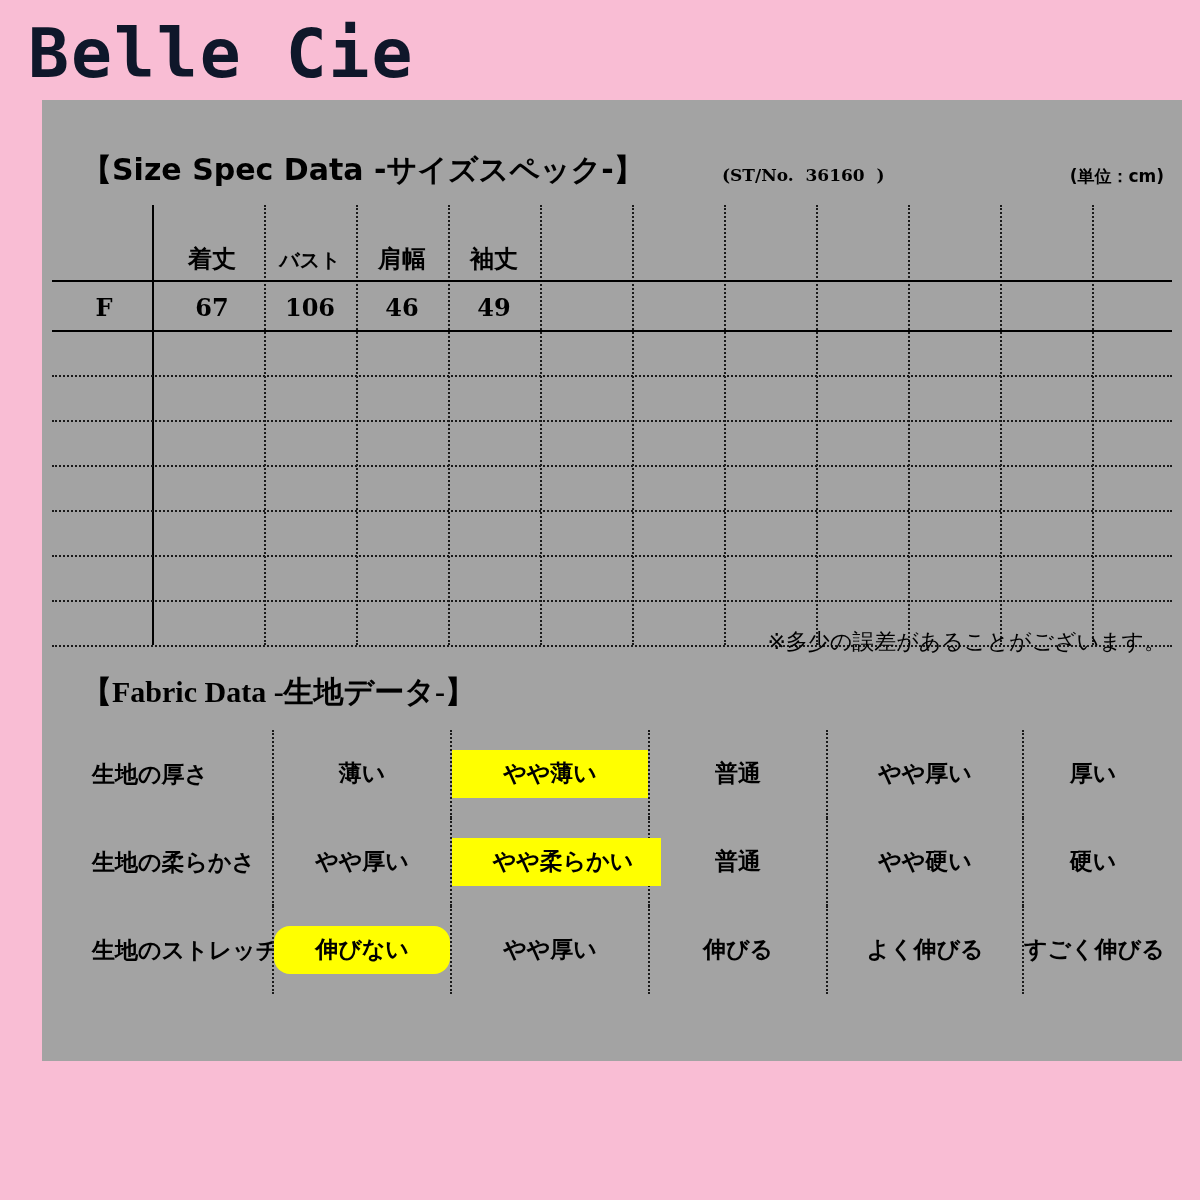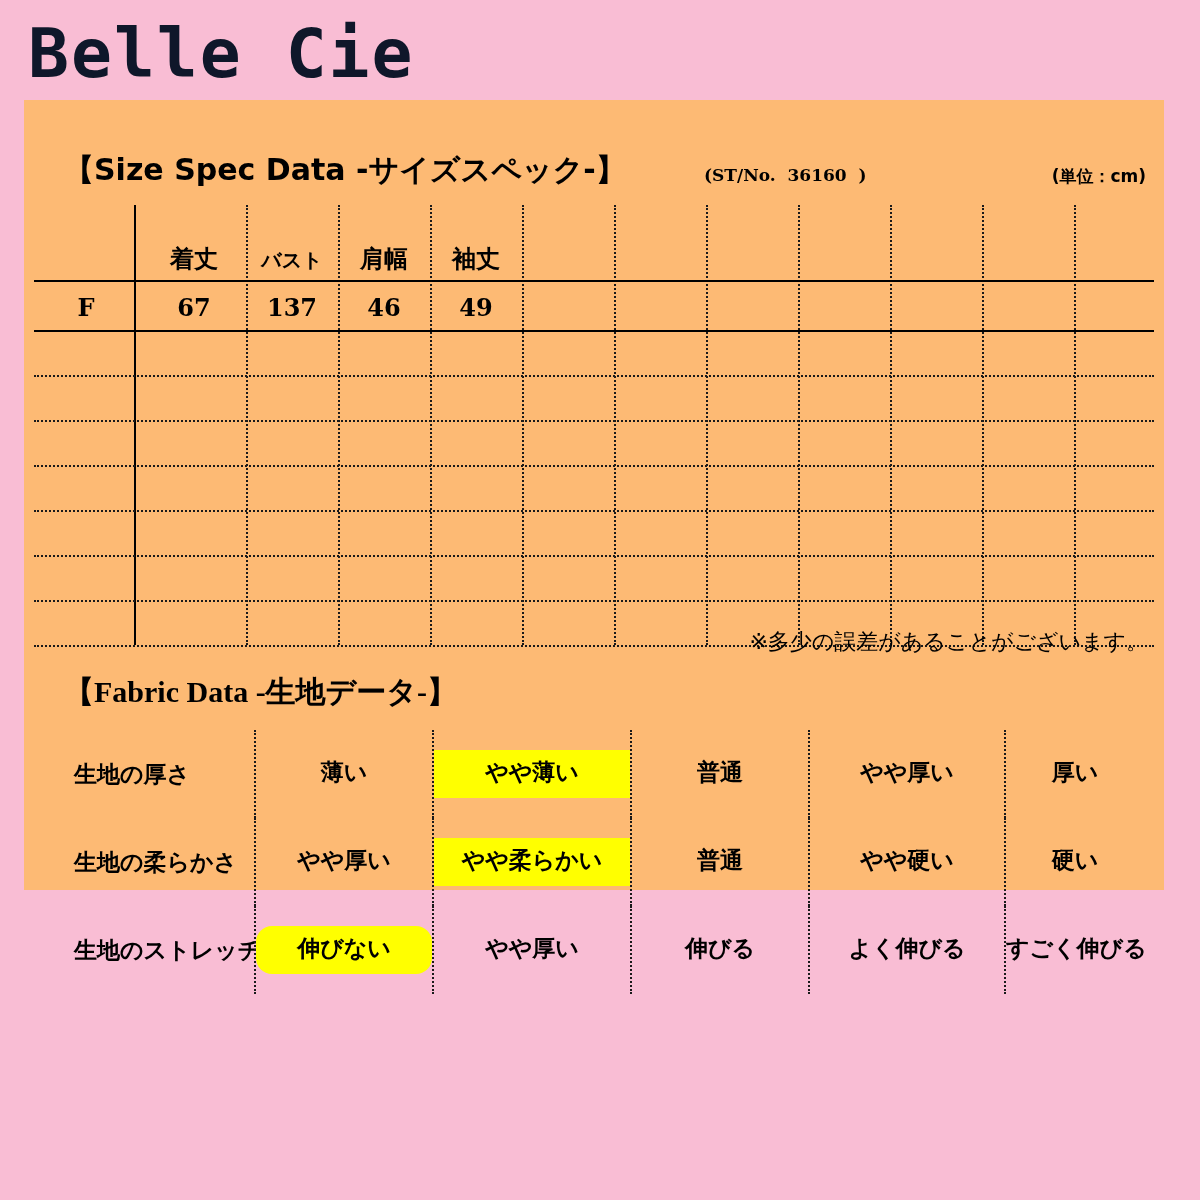--- a/index.html
+++ b/index.html
@@ -8,25 +8,25 @@
   }
   body {
     width: 1200px;
     height: 1200px;
     background: #f9bdd4;
     font-family: "Liberation Sans", sans-serif;
     overflow: hidden;
   }
   .page {
     position: absolute;
-    left: 24px;
+    left: 42px;
     top: 100px;
     width: 1140px;
-    height: 790px;
-    background: #fdba74;
+    height: 961px;
+    background: #a3a3a3;
     box-sizing: border-box;
   }
   .brand {
     position: absolute;
     left: 28px;
     top: 20px;
     font-family: "DejaVu Sans Mono", monospace;
     font-weight: bold;
     font-size: 68px;
     letter-spacing: 2px;
@@ -156,21 +156,21 @@
     position: absolute;
     top: 50%;
     transform: translateY(-50%);
     height: 48px;
     line-height: 48px;
     text-align: center;
     font-size: 23px;
     font-weight: bold;
     color: #000;
     white-space: nowrap;
-    font-family: Liberation Mono, monospace;
+    font-family: Liberation Serif, serif;
   }
   .opt.hl {
     background: #ffff00;
   }
   .fsep {
     position: absolute;
     top: 0;
     height: 88px;
     width: 0;
     border-left: 2px dotted #1a1a1a;
@@ -211,21 +211,21 @@
     <div class="hline" style="top:395px;"></div>
     <div class="hline" style="top:440px;"></div>
 
     <div class="cell" style="left:120px; top:38px; width:100px;">着丈</div>
     <div class="cell small" style="left:224px; top:42px; width:88px;">バスト</div>
     <div class="cell" style="left:316px; top:38px; width:88px;">肩幅</div>
     <div class="cell" style="left:408px; top:38px; width:88px;">袖丈</div>
 
     <div class="cell num" style="left:16px; top:88px; width:92px;">F</div>
     <div class="cell num" style="left:120px; top:88px; width:100px;">67</div>
-    <div class="cell num" style="left:224px; top:88px; width:88px;">137</div>
+    <div class="cell num" style="left:224px; top:88px; width:88px;">106</div>
     <div class="cell num" style="left:316px; top:88px; width:88px;">46</div>
     <div class="cell num" style="left:408px; top:88px; width:88px;">49</div>
   </div>
 
   <div class="note">※多少の誤差があることがございます。</div>
 
   <div class="fabric-head">【Fabric Data -生地データ-】</div>
 
   <div class="ftable">
 
@@ -244,21 +244,21 @@
     </div>
 
     <div class="frow">
       <div class="rlabel">生地の柔らかさ</div>
       <div class="fsep" style="left:210px;"></div>
       <div class="fsep" style="left:388px;"></div>
       <div class="fsep" style="left:586px;"></div>
       <div class="fsep" style="left:764px;"></div>
       <div class="fsep" style="left:960px;"></div>
       <div class="opt" style="left:212px; width:176px;">やや厚い</div>
-      <div class="opt hl" style="left:390px; width:196px;">やや柔らかい</div>
+      <div class="opt hl" style="left:390px; width:196px;padding-left:13px;">やや柔らかい</div>
       <div class="opt" style="left:588px; width:176px;">普通</div>
       <div class="opt" style="left:962px; width:138px;">硬い</div>
       <div class="opt" style="left:766px; width:194px;">やや硬い</div>
     </div>
 
     <div class="frow">
       <div class="rlabel">生地のストレッチ性</div>
       <div class="fsep" style="left:210px;"></div>
       <div class="fsep" style="left:388px;"></div>
       <div class="fsep" style="left:586px;"></div>

